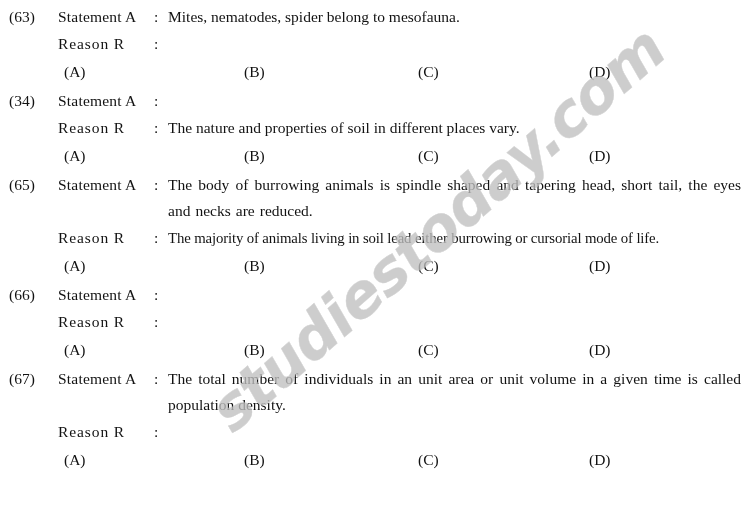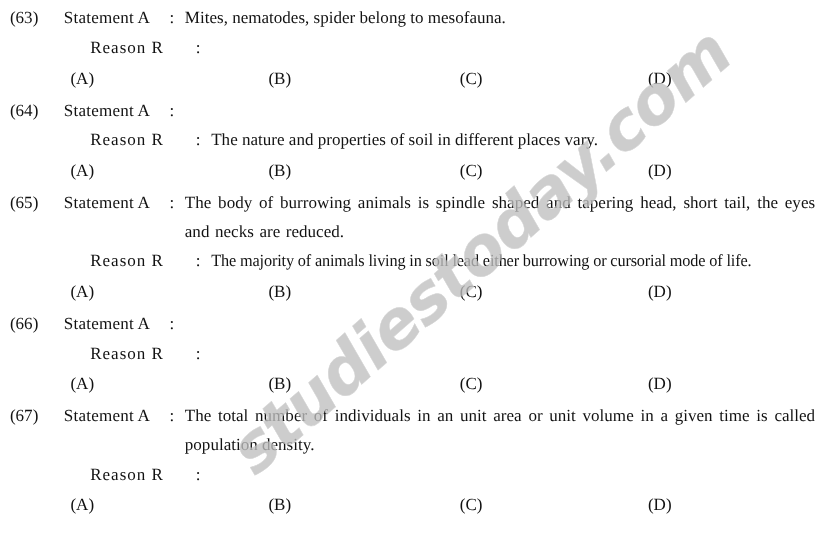--- a/index.html
+++ b/index.html
@@ -77,21 +77,20 @@
   .qlabel {
     flex: 0 0 96px;
     width: 96px;
     font-size: 15.5px;
     line-height: 26px;
     white-space: nowrap;
     letter-spacing: 0.2px;
   }
   .qlabel.spaced {
     letter-spacing: 0.9px;
-    margin-left: 24px;
   }
 
   .qcolon {
     flex: 0 0 14px;
     width: 14px;
     font-size: 15.5px;
     line-height: 26px;
     text-align: left;
   }
 
@@ -158,21 +157,21 @@
       <span class="opt opt-b">(B)</span>
       <span class="opt opt-c">(C)</span>
       <span class="opt opt-d">(D)</span>
     </div>
   </div>
 
   <div class="gap-sm"></div>
 
   <div class="question">
     <div class="qrow">
-      <div class="qnum">(64)</div>
+      <div class="qnum">(34)</div>
       <div class="qlabel">Statement A</div>
       <div class="qcolon">:</div>
     </div>
     <div class="gap-xs"></div>
     <div class="qrow">
       <div class="qnum blank"></div>
       <div class="qlabel spaced">Reason R</div>
       <div class="qcolon">:</div>
       <div class="qtext">The nature and properties of soil in different places vary.</div>
     </div>

